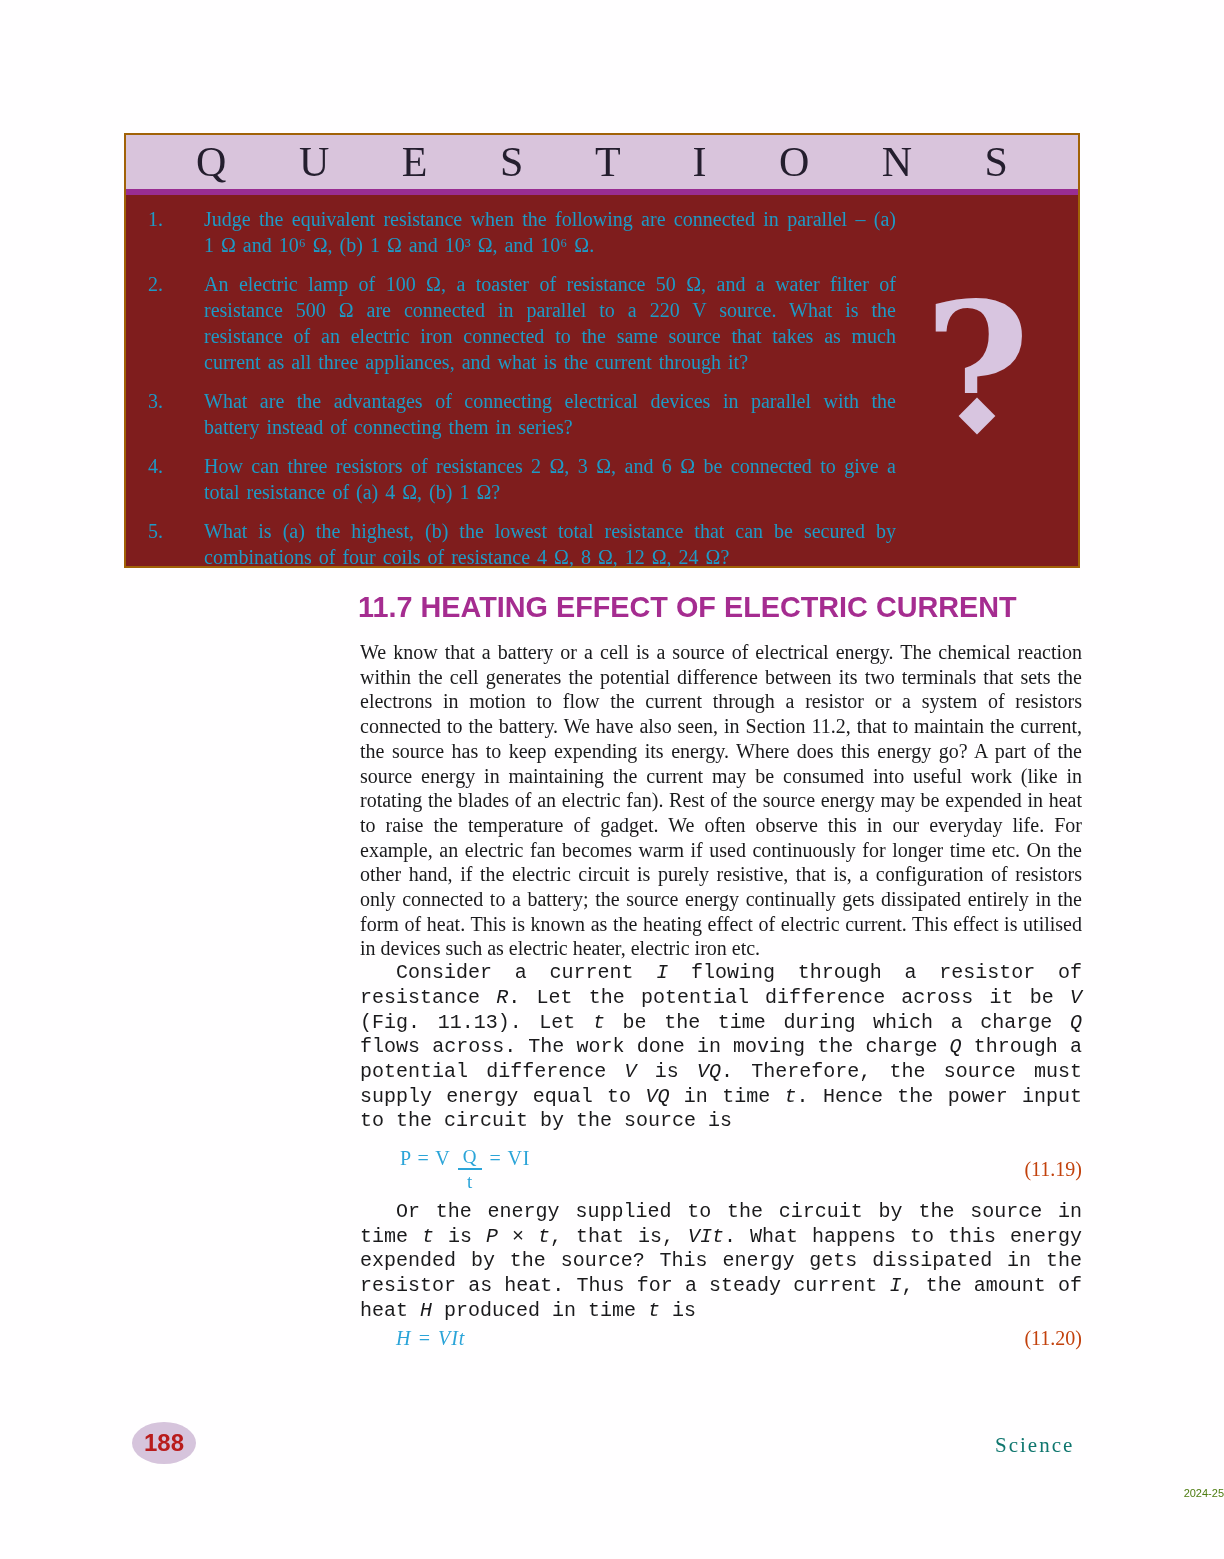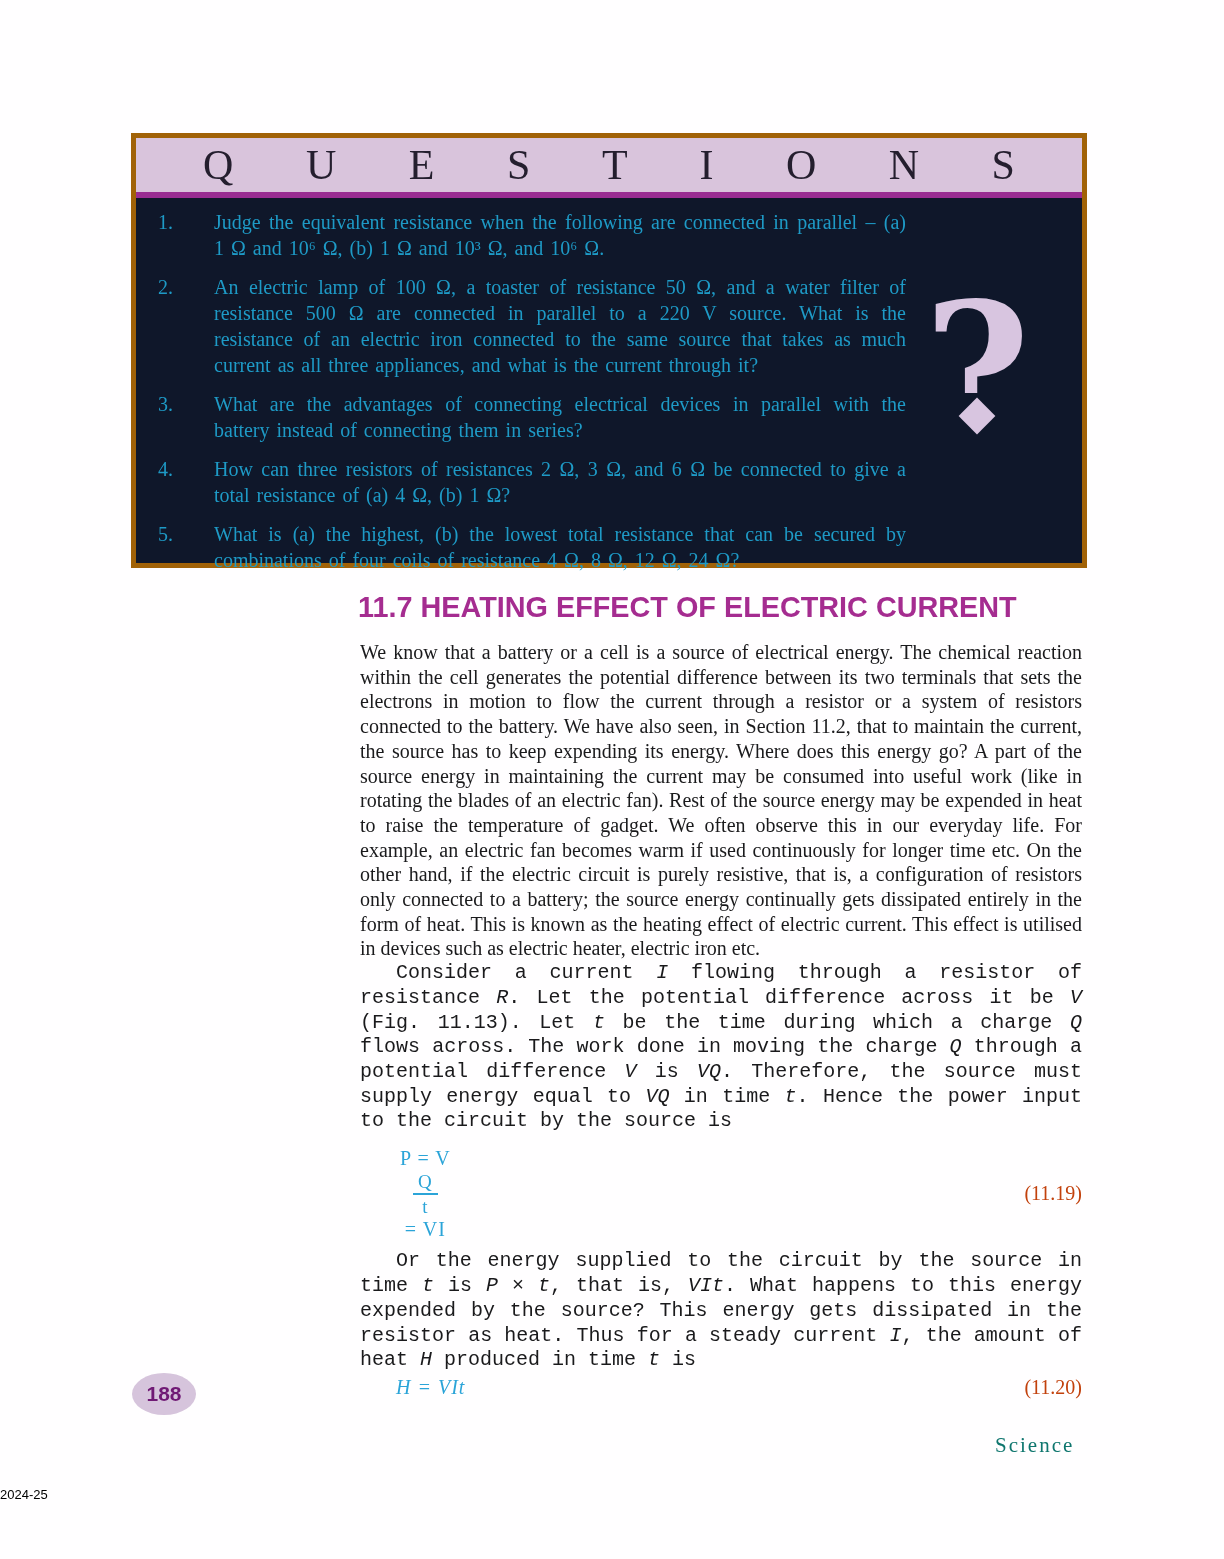--- a/index.html
+++ b/index.html
@@ -9,24 +9,24 @@
     width: 1224px;
     height: 1559px;
     background: #fffeff;
     font-family: "Liberation Serif", "DejaVu Serif", serif;
     overflow: hidden;
   }
 
   
   .qbox {
     position: absolute;
-    left: 131px; top: 133px;
+    left: 124px; top: 133px;
     width: 956px; height: 435px;
-    border: 5px solid #a16207;
-    background: #0f172a;
+    border: 2px solid #a16207;
+    background: #7f1d1d;
   }
   .qbox-header {
     height: 60px;
     background: #d9c4dc;
     border-bottom: 6px solid #992d92;
     display: flex; align-items: center; justify-content: center;
   }
   .qbox-title {
     font-family: "Liberation Serif", serif;
     font-size: 42px;
@@ -77,60 +77,60 @@
   }
   .para { margin: 0; }
   .para.indent { text-indent: 36px; font-family: Liberation Mono, monospace; }
 
   .eq-row {
     display: flex; align-items: center;
     color: #2ba4d8;
     margin: 12px 0 8px 0;
     padding-left: 40px;
   }
-  .eq-expr { display: flex; align-items: center; font-size: 20px; letter-spacing: 1px; flex-direction: column; }
+  .eq-expr { display: flex; align-items: flex-start; font-size: 20px; letter-spacing: 1px; }
   .frac { display: inline-flex; flex-direction: column; align-items: center; margin: 0 7px; font-size: 19px; line-height: 21px; }
   .frac .num { border-bottom: 2px solid #2ba4d8; padding: 0 5px 1px 5px; }
   .frac .den { padding-top: 1px; }
   .eq-spacer { flex: 1; }
   .eq-label { font-size: 20px; color: #c2410c; }
 
   .eq-row2 {
     display: flex; align-items: center;
     color: #2ba4d8;
     margin-top: 2px;
     padding-left: 36px;
     gap: 26px;
   }
   .eq2-expr { font-size: 20px; font-style: italic; letter-spacing: 1px; }
 
   
   .page-badge {
     position: absolute;
-    left: 132px; top: 1373px;
+    left: 132px; top: 1422px;
     width: 64px; height: 42px;
     border-radius: 50%;
     background: #d6c4dc;
     display: flex; align-items: center; justify-content: center;
     font-family: "Liberation Sans", sans-serif;
-    font-weight: 700; font-size: 21px; color: #701a75;
+    font-weight: 700; font-size: 24px; color: #b91c1c;
   }
   .footer-right {
     position: absolute;
     left: 995px; top: 1433px;
     font-family: "Liberation Serif", serif;
     font-size: 21px; color: #0f766e;
     letter-spacing: 2px;
   }
   .footer-center {
     position: absolute;
     left: 0; top: 1487px; width: 100%;
-    text-align: left;
+    text-align: right;
     font-family: "Liberation Sans", sans-serif;
-    font-size: 13px; color: #000000;
+    font-size: 11px; color: #4d7c0f;
   }
 </style>
 </head>
 <body>
 
 <div class="page">
 
   <div class="qbox">
     <div class="qbox-header">
       <span class="qbox-title">Q U E S T I O N S</span>

